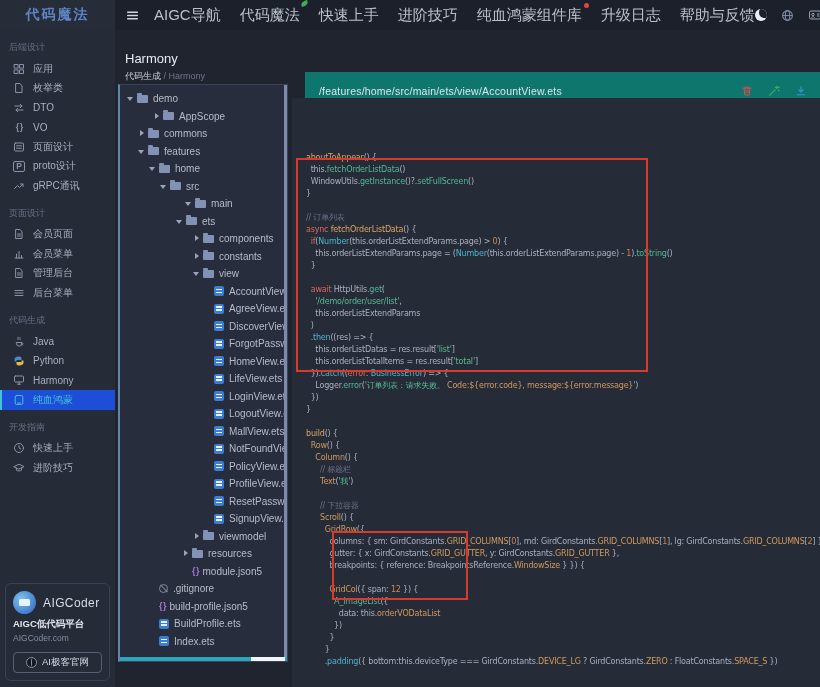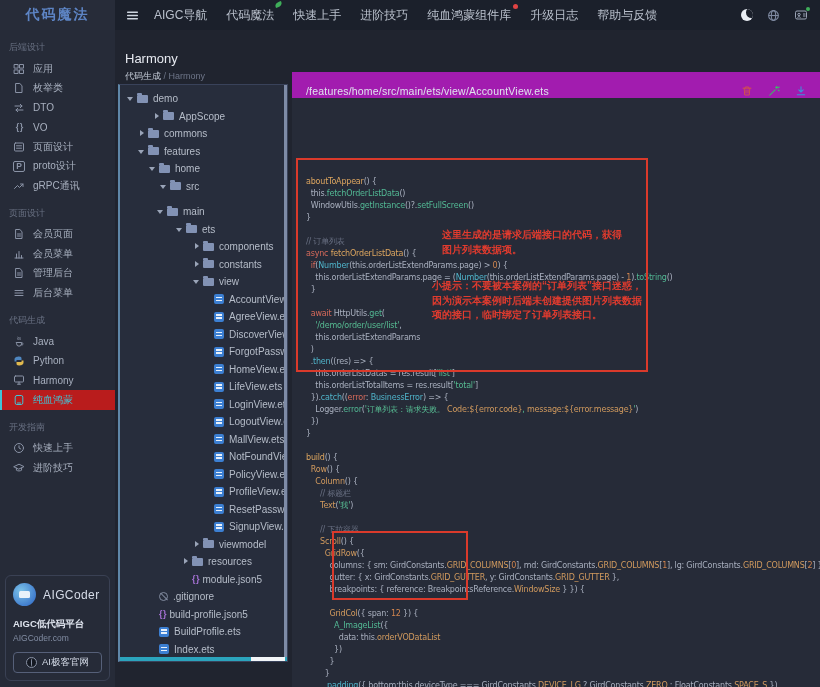--- a/index.html
+++ b/index.html
@@ -2,45 +2,45 @@
 <html><head>
 <meta charset="utf-8">
 <style>
   *{margin:0;padding:0;box-sizing:border-box}
   html,body{width:820px;height:687px;overflow:hidden}
   body{background:#20242f;font-family:"Liberation Sans",sans-serif;color:#aab2c0}
   
   .topbar{position:absolute;left:0;top:0;right:0;height:30px;background:#1b202b;display:flex;align-items:center;z-index:5}
   .logo{width:115px;height:30px;background:#272c39;color:#5d84c4;font-weight:bold;font-size:14px;display:flex;align-items:center;justify-content:center;letter-spacing:2px;flex:none}
   .hamb{margin-left:11px;color:#cfd6e0;display:flex;align-items:center;cursor:pointer}
-  .nav{display:flex;gap:19px;margin-left:15px;font-size:12px;color:#b9c0cc;white-space:nowrap}
+  .nav{display:flex;gap:19px;margin-left:15px;font-size:15px;color:#b9c0cc;white-space:nowrap}
   .nav-item{position:relative;cursor:pointer}
   .badge-leaf{position:absolute;top:-5px;right:-8px;width:7px;height:5px;background:#3fae5a;border-radius:70% 0 70% 0;transform:rotate(-20deg)}
   .badge-dot{position:absolute;top:-3px;right:-7px;width:5px;height:5px;background:#e04343;border-radius:50%}
   .top-icons{margin-left:auto;margin-right:12px;display:flex;gap:14px;align-items:center}
   .moon{width:12px;height:12px;border-radius:50%;background:#e9edf4;position:relative;overflow:hidden;cursor:pointer}
   .moon::before{content:"";position:absolute;left:4.5px;top:-2.5px;width:11px;height:11px;border-radius:50%;background:#1b202b}
   .tico{display:flex;align-items:center;position:relative;cursor:pointer;color:#7e89a0}
   .udot{position:absolute;top:-2px;right:-2px;width:4px;height:4px;border-radius:50%;background:#3fae5a}
   
   .sidebar{position:absolute;left:0;top:30px;width:115px;bottom:0;background:#262b38;overflow:hidden}
   .sec-header{font-size:9px;color:#687082;padding:11px 0 5px 9px}
   .side-item{display:flex;align-items:center;gap:8px;height:19.5px;padding-left:13px;font-size:10px;color:#a8b0bf;cursor:pointer;white-space:nowrap}
   .side-item .ic{width:12px;height:12px;color:#8a93a6;display:flex;align-items:center;justify-content:center;flex:none}
-  .side-item.active{background:#b91c1c;color:#41c4d6;border-left:2px solid #41c4d6;padding-left:11px}
+  .side-item.active{background:#1d4ed8;color:#41c4d6;border-left:2px solid #41c4d6;padding-left:11px}
   .side-item.active .ic{color:#41c4d6}
   .braces{font-size:9px;font-weight:bold;letter-spacing:-1px}
   .protoi{font-size:8.5px;font-weight:bold;border:1px solid currentColor;border-radius:2px;padding:0 2px;line-height:9px}
   
   .card{position:absolute;left:5px;right:5px;bottom:6px;border:1px solid #3a4154;border-radius:6px;padding:7px;background:#262b38}
   .card-top{display:flex;align-items:center;gap:7px}
   .card-logo{width:23px;height:23px;border-radius:50%;background:radial-gradient(circle at 35% 35%,#7cc3e8,#2a62c4);flex:none;position:relative}
   .card-logo::before{content:"";position:absolute;left:6px;top:8px;width:11px;height:7px;background:#e8f2fa;border-radius:1.5px}
   .card-title{font-size:12px;color:#d6dce8;letter-spacing:.4px}
-  .card-sub{margin-top:12px;font-size:9.5px;font-weight:bold;color:#dfe4ee}
+  .card-sub{margin-top:4px;font-size:9.5px;font-weight:bold;color:#dfe4ee}
   .card-url{margin-top:2px;font-size:8.5px;color:#828da3}
   .card-btn{margin-top:9px;height:21px;border:1px solid #566079;border-radius:4px;display:flex;align-items:center;justify-content:center;gap:5px;font-size:9.5px;color:#d2d9e5;cursor:pointer;background:#262b38}
   .btn-globe{width:11px;height:11px;border-radius:50%;background:#141821;border:1px solid #8a93a6;position:relative;flex:none}
   .btn-globe::before{content:"";position:absolute;left:4px;top:0;width:2px;height:9px;border-left:1px solid #8a93a6;border-radius:50%}
   
   .midcol{position:absolute;left:115px;top:42px;width:177px;bottom:0;background:#20242f}
   .page-title{color:#e7eaf1;font-size:13px;padding:9px 0 1px 10px}
   .breadcrumb{font-size:9px;padding:3px 0 0 10px;color:#6e7689}
   .breadcrumb .b1{color:#c3cad6}
   .tree-panel{position:absolute;left:3px;right:4px;top:42px;bottom:25px;background:#272d3c;border:1px solid #39425a;border-left:2px solid #5f87a8;overflow:hidden}
@@ -54,21 +54,21 @@
   .ti-ets{width:10px;height:10px;background:#3c7fd2;border-radius:2px;position:relative;margin-right:5px;flex:none}
   .ti-ets::before{content:"";position:absolute;left:2px;top:2.5px;width:6px;height:1.5px;background:#e8f0fa;box-shadow:0 3px 0 #e8f0fa}
   .ti-json{color:#a873d8;font-weight:bold;font-size:9px;margin-right:4px;flex:none;letter-spacing:-1px}
   .ti-ignore{width:9px;height:9px;border:1.2px solid #828ca0;border-radius:50%;position:relative;margin-right:5px;flex:none}
   .ti-ignore::before{content:"";position:absolute;left:-1.2px;top:3px;width:10px;height:1.2px;background:#828ca0;transform:rotate(45deg)}
   .vscroll{position:absolute;right:0;top:0;bottom:4px;width:3px;background:#7e8ba6}
   .hscroll{position:absolute;left:0;right:0;bottom:0;height:4px;background:#2ba4bd}
   .hscroll::after{content:"";position:absolute;right:2px;top:0;width:34px;height:4px;background:#f2f5f8}
   
   .editor{position:absolute;left:292px;top:30px;right:0;bottom:0;background:#20242f}
-  .ed-header{position:absolute;top:42px;left:0;right:0;height:38px;background:#a21caf;border-bottom:1px solid #1a1f29;display:flex;align-items:center}
+  .ed-header{position:absolute;top:42px;left:13px;right:0;height:38px;background:#0f766e;border-bottom:1px solid #1a1f29;display:flex;align-items:center}
   .ed-path{font-size:10.5px;color:#dfe4ee;margin-left:14px;letter-spacing:.2px}
   .ed-icons{margin-left:auto;margin-right:13px;display:flex;gap:15px;align-items:center}
   .ed-icons span{display:flex;cursor:pointer}
   .code{position:absolute;left:0;right:0;top:68px;bottom:0;background:#262b38;padding:6px 0 0 14px;font-family:"DejaVu Sans",sans-serif;font-size:8px;letter-spacing:-.2px;line-height:12px;color:#a9b0bf;white-space:pre;overflow:hidden}
   .cl{height:12px}
   .cl:first-child{opacity:.75}
   .tt{color:#a9b0bf}.tk{color:#d4695a}.tf{color:#dca55f}.tm{color:#52b894}
   .ts2{color:#56bb92}.ty{color:#4fb3c9}.tn{color:#d0854f}.to{color:#d19a5e}.tc{color:#6a7184}
   .rbox{position:absolute;border:2px solid #da3a2b;pointer-events:none}
   .box1{left:4px;top:60px;width:352px;height:214px}
@@ -314,21 +314,21 @@
         <div class="trow" style="padding-left: 28px;">
           <span class="caret open"></span>
           <span class="ti-folder"></span>
           <span class="tlabel">home</span>
         </div>
         <div class="trow" style="padding-left: 39px;">
           <span class="caret open"></span>
           <span class="ti-folder"></span>
           <span class="tlabel">src</span>
         </div>
-        <div class="trow" style="padding-left: 36px; margin-top: 8px;">
+        <div class="trow" style="padding-left: 64px;">
           <span class="caret open"></span>
           <span class="ti-folder"></span>
           <span class="tlabel">main</span>
         </div>
         <div class="trow" style="padding-left: 55px;">
           <span class="caret open"></span>
           <span class="ti-folder"></span>
           <span class="tlabel">ets</span>
         </div>
         <div class="trow" style="padding-left: 72px;">
@@ -475,23 +475,14 @@
       <span>
         <svg width="12" height="12" viewBox="0 0 12 12" fill="none" stroke="#3d8fd9" stroke-width="1.1" stroke-linecap="round" stroke-linejoin="round">
             <path d="M6 1.8v5M3.8 4.8L6 7l2.2-2.2M2.3 9.8h7.4"></path>
           </svg>
       </span>
     </div>
   </div>
   <div class="code" id="code">
     <div class="rbox box1"></div>
     <div class="rbox box2"></div>
-    <div class="ann ann1" id="ann1">
-        <div>这里生成的是请求后端接口的代码，获得</div>
-        <div>图片列表数据项。</div>
-      </div>
-    <div class="ann ann2" id="ann2">
-        <div>小提示：不要被本案例的“订单列表”接口迷惑，</div>
-        <div>因为演示本案例时后端未创建提供图片列表数据</div>
-        <div>项的接口，临时绑定了订单列表接口。</div>
-      </div>
   <div class="cl"><span class="tf">aboutToAppear</span><span class="tt">() {</span></div><div class="cl"><span class="tt">  this.</span><span class="tm">fetchOrderListData</span><span class="tt">()</span></div><div class="cl"><span class="tt">  WindowUtils.</span><span class="tm">getInstance</span><span class="tt">()?.</span><span class="tm">setFullScreen</span><span class="tt">()</span></div><div class="cl"><span class="tt">}</span></div><div class="cl"></div><div class="cl"><span class="tc">// 订单列表</span></div><div class="cl"><span class="tk">async </span><span class="tf">fetchOrderListData</span><span class="tt">() {</span></div><div class="cl"><span class="tk">  if</span><span class="tt">(</span><span class="ty">Number</span><span class="tt">(this.orderListExtendParams.page) &gt; </span><span class="tn">0</span><span class="tt">) {</span></div><div class="cl"><span class="tt">    this.orderListExtendParams.page = (</span><span class="ty">Number</span><span class="tt">(this.orderListExtendParams.page) - </span><span class="tn">1</span><span class="tt">).</span><span class="tm">toString</span><span class="tt">()</span></div><div class="cl"><span class="tt">  }</span></div><div class="cl"></div><div class="cl"><span class="tk">  await </span><span class="tt">HttpUtils.</span><span class="tm">get</span><span class="tt">(</span></div><div class="cl"><span class="ts2">    '/demo/order/user/list'</span><span class="tt">,</span></div><div class="cl"><span class="tt">    this.orderListExtendParams</span></div><div class="cl"><span class="tt">  )</span></div><div class="cl"><span class="tt">  .</span><span class="ty">then</span><span class="tt">((res) =&gt; {</span></div><div class="cl"><span class="tt">    this.orderListDatas = res.result[</span><span class="ts2">'list'</span><span class="tt">]</span></div><div class="cl"><span class="tt">    this.orderListTotalItems = res.result[</span><span class="ts2">'total'</span><span class="tt">]</span></div><div class="cl"><span class="tt">  }).</span><span class="ty">catch</span><span class="tt">((</span><span class="tk">error</span><span class="tt">: </span><span class="ty">BusinessError</span><span class="tt">) =&gt; {</span></div><div class="cl"><span class="tt">    Logger.</span><span class="tm">error</span><span class="tt">(</span><span class="ts2">'订单列表：请求失败。 </span><span class="to">Code:${error.code}</span><span class="ts2">, </span><span class="to">message:${error.message}</span><span class="ts2">'</span><span class="tt">)</span></div><div class="cl"><span class="tt">  })</span></div><div class="cl"><span class="tt">}</span></div><div class="cl"></div><div class="cl"><span class="tf">build</span><span class="tt">() {</span></div><div class="cl"><span class="to">  Row</span><span class="tt">() {</span></div><div class="cl"><span class="to">    Column</span><span class="tt">() {</span></div><div class="cl"><span class="tc">      // 标题栏</span></div><div class="cl"><span class="to">      Text</span><span class="tt">(</span><span class="ts2">'我'</span><span class="tt">)</span></div><div class="cl"></div><div class="cl"><span class="tc">      // 下拉容器</span></div><div class="cl"><span class="to">      Scroll</span><span class="tt">() {</span></div><div class="cl"><span class="to">        GridRow</span><span class="tt">({</span></div><div class="cl"><span class="tt">          columns: { sm: GirdConstants.</span><span class="to">GRID_COLUMNS</span><span class="tt">[</span><span class="tn">0</span><span class="tt">], md: GirdConstants.</span><span class="to">GRID_COLUMNS</span><span class="tt">[</span><span class="tn">1</span><span class="tt">], lg: GirdConstants.</span><span class="to">GRID_COLUMNS</span><span class="tt">[</span><span class="tn">2</span><span class="tt">] },</span></div><div class="cl"><span class="tt">          gutter: { x: GirdConstants.</span><span class="to">GRID_GUTTER</span><span class="tt">, y: GirdConstants.</span><span class="to">GRID_GUTTER</span><span class="tt"> },</span></div><div class="cl"><span class="tt">          breakpoints: { reference: BreakpointsReference.</span><span class="to">WindowSize</span><span class="tt"> } }) {</span></div><div class="cl"></div><div class="cl"><span class="to">          GridCol</span><span class="tt">({ span: </span><span class="tn">12</span><span class="tt"> }) {</span></div><div class="cl"><span class="tm">            A_ImageList</span><span class="tt">({</span></div><div class="cl"><span class="tt">              data: this.</span><span class="to">orderVODataList</span></div><div class="cl"><span class="tt">            })</span></div><div class="cl"><span class="tt">          }</span></div><div class="cl"><span class="tt">        }</span></div><div class="cl"><span class="tt">        .</span><span class="ty">padding</span><span class="tt">({ bottom:this.deviceType === GirdConstants.</span><span class="to">DEVICE_LG</span><span class="tt"> ? GirdConstants.</span><span class="to">ZERO</span><span class="tt"> : FloatConstants.</span><span class="to">SPACE_S</span><span class="tt"> })</span></div></div>
 </div>
 
 </body></html>

